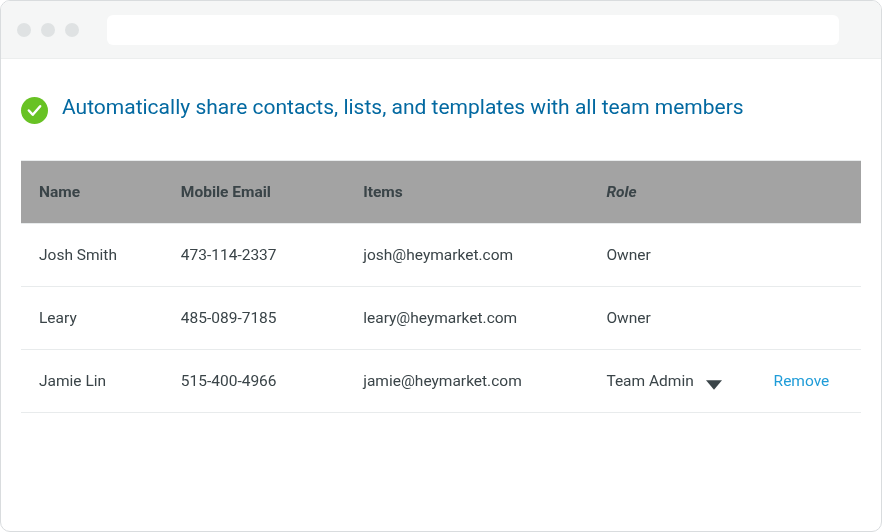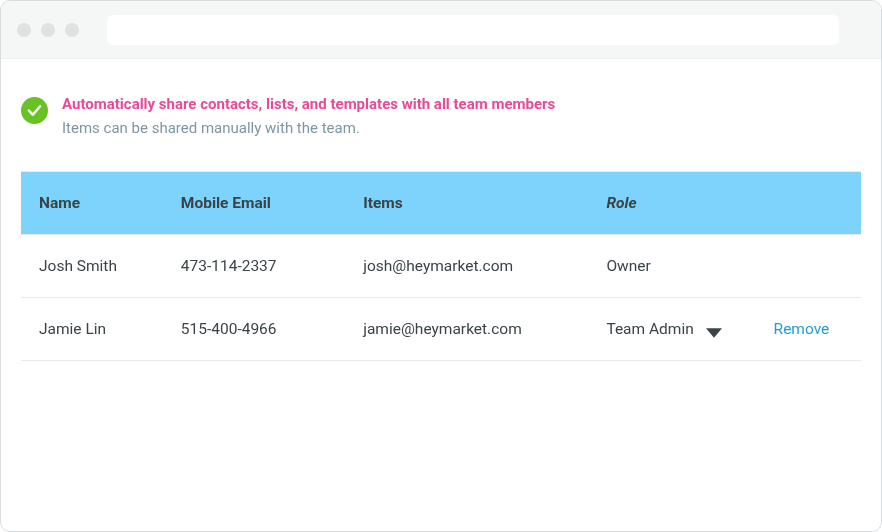--- a/index.html
+++ b/index.html
@@ -34,27 +34,27 @@
     .setting-row { display: flex; align-items: flex-start; gap: 14px; margin-bottom: 34px; }
     .check-badge {
       width: 27px; height: 27px; border-radius: 50%;
       background: #68c224;
       display: flex; align-items: center; justify-content: center;
       margin-top: 2px;
       flex-shrink: 0;
     }
     .check-badge svg { width: 17px; height: 17px; }
     .setting-text h2 {
-      font-size: 15px; font-weight: 700; color: #ec4899;
+      font-size: 21px; font-weight: 400; color: #0369a1;
       line-height: 1.2; margin-bottom: 6px;
     }
     .setting-text p { font-size: 15px; color: #7f96a2; }
     .table { width: 100%; border-collapse: collapse; }
     .table thead th {
-      background: #7dd3fc;
+      background: #a3a3a3;
       text-align: left;
       font-size: 15.5px;
       font-weight: 700;
       color: #3a4448;
       padding: 22px 18px;
       border-top: 1px solid #e8ebec;
       border-bottom: 1px solid #e8ebec;
     }
     .table tbody td {
       font-size: 15.5px;
@@ -92,39 +92,49 @@
 
 <div class="content">
   <div class="setting-row">
     <div class="check-badge">
       <svg viewBox="0 0 24 24" fill="none" stroke="#fff" stroke-width="3.5" stroke-linecap="round" stroke-linejoin="round">
           <polyline points="4 12 9.5 18 20 6"></polyline>
         </svg>
     </div>
     <div class="setting-text">
       <h2>Automatically share contacts, lists, and templates with all team members</h2>
-      <p>Items can be shared manually with the team.</p>
     </div>
   </div>
 
   <table class="table">
     <thead>
       <tr>
         <th class="col-name">Name</th>
         <th class="col-mobile">Mobile Email</th>
         <th class="col-email">Items</th>
         <th class="col-role">Role</th>
         <th class="col-action"></th>
       </tr>
     </thead>
     <tbody id="rows">
         <tr>
           <td>Josh Smith</td>
           <td>473-114-2337</td>
           <td>josh@heymarket.com</td>
+          <td>
+            <div class="role-cell">
+              <span>Owner</span>
+            </div>
+          </td>
+          <td></td>
+        </tr>
+        <tr>
+          <td>Leary</td>
+          <td>485-089-7185</td>
+          <td>leary@heymarket.com</td>
           <td>
             <div class="role-cell">
               <span>Owner</span>
             </div>
           </td>
           <td></td>
         </tr>
         <tr>
           <td>Jamie Lin</td>
           <td>515-400-4966</td>

